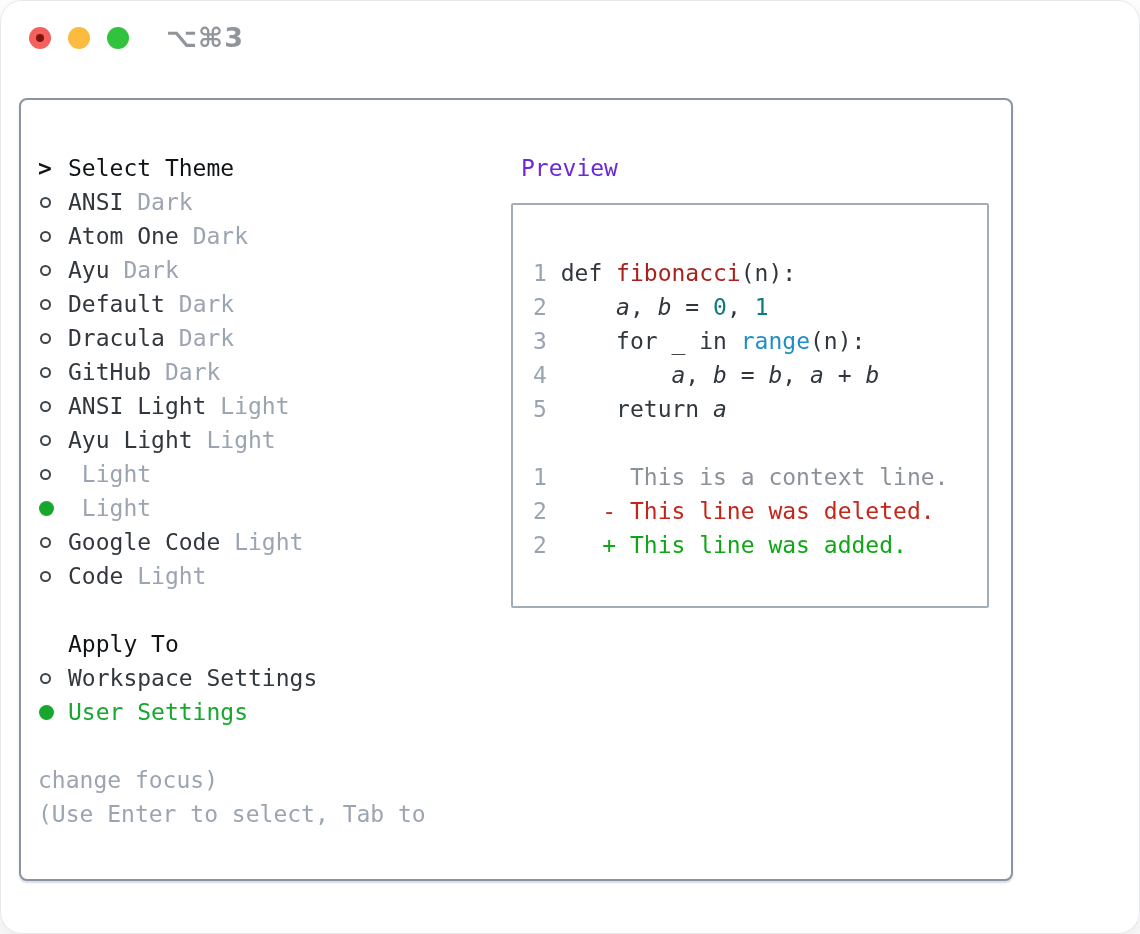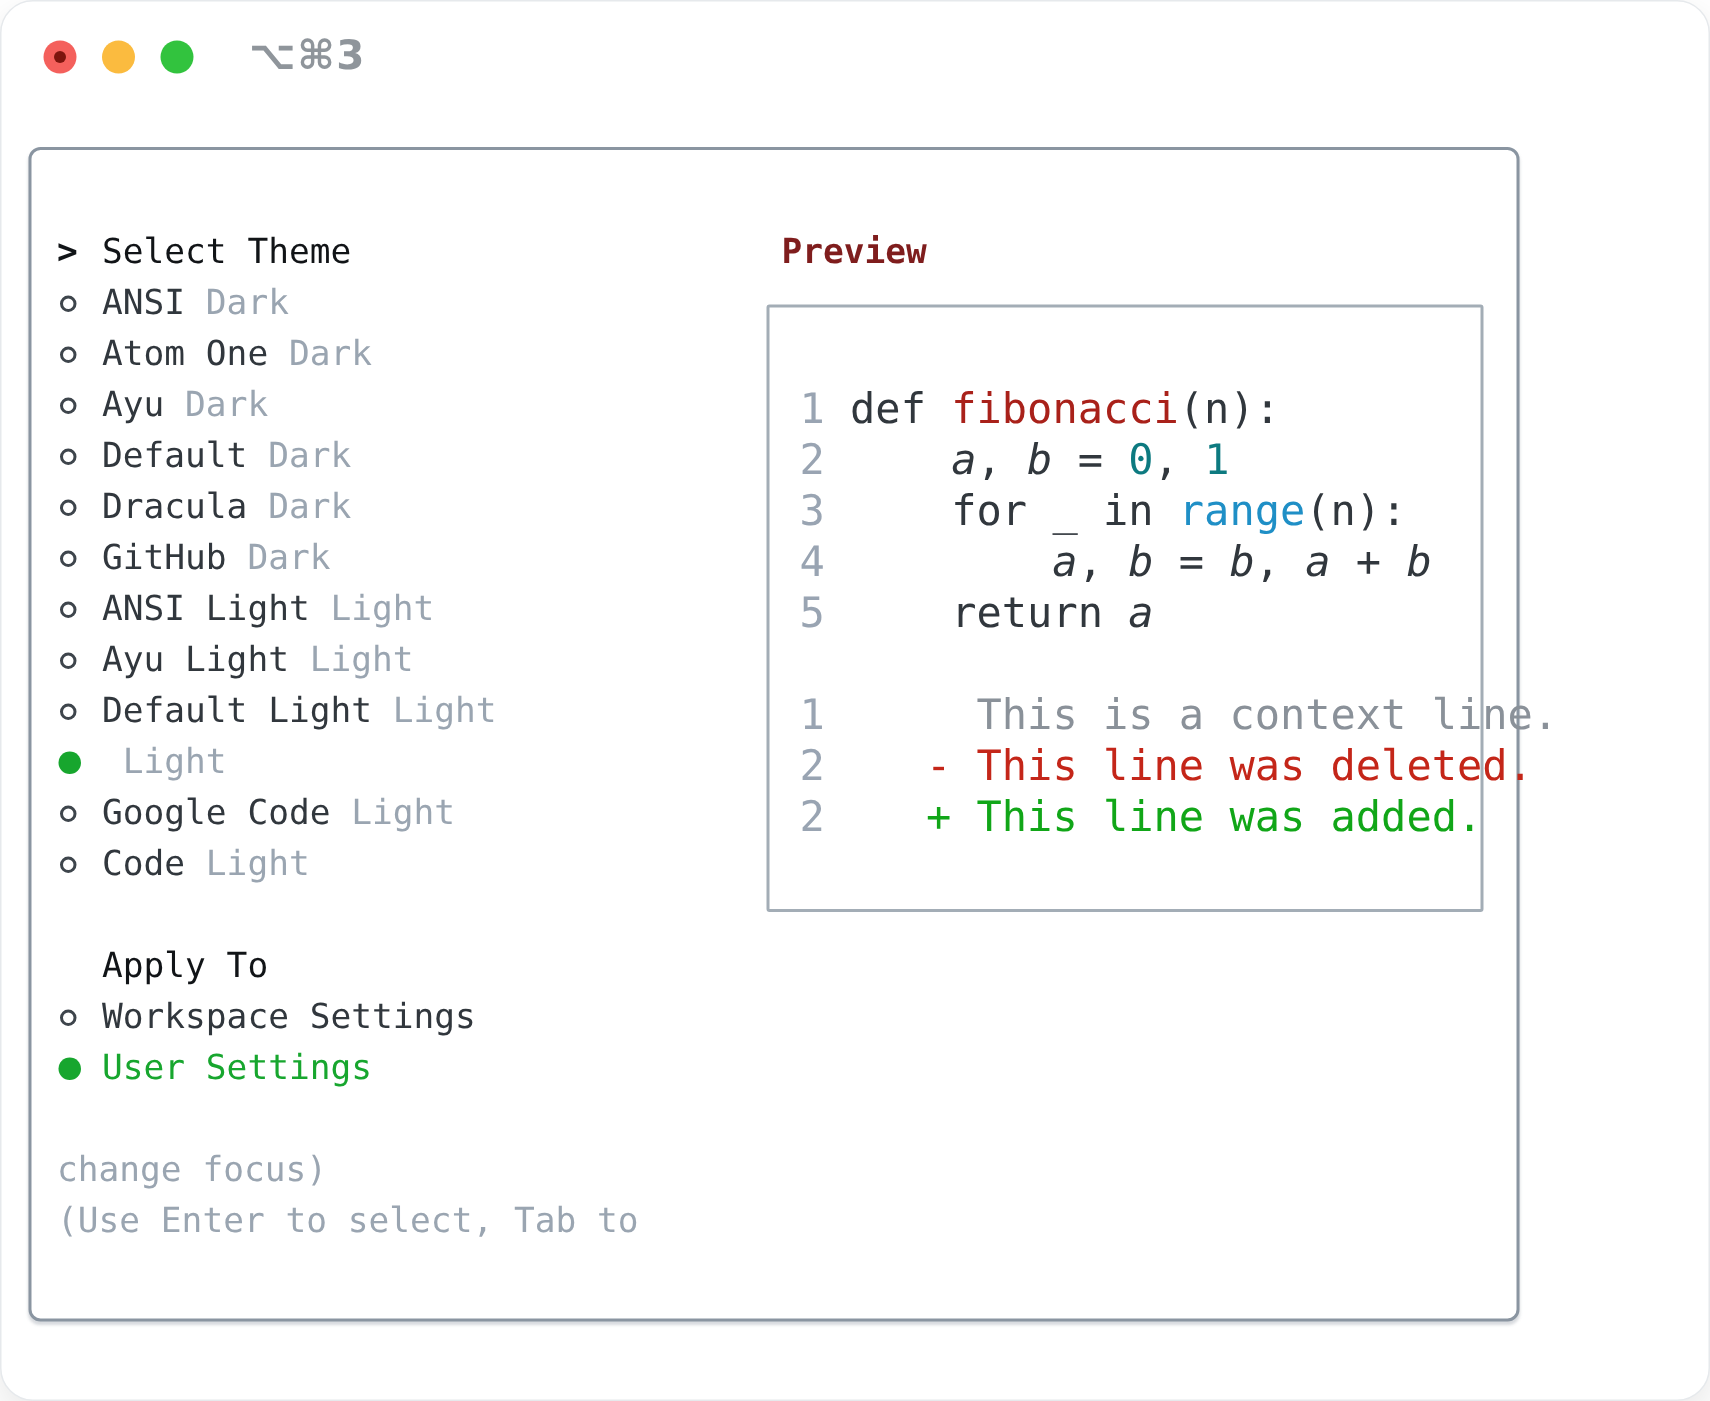--- a/index.html
+++ b/index.html
@@ -35,24 +35,24 @@
   .hdr{font-weight:normal;color:#111417;}
   .muted{color:var(--text-muted);margin-left:0.602em;}
   .theme-name{color:var(--text-dark);}
   .theme-row.selected .theme-name{color:var(--accent-green);}
   .green-label{color:var(--accent-green);}
   .spacer{height:34px;}
   .help{color:var(--text-muted);line-height:34px;white-space:pre;}
   
   .right-col{position:absolute;left:482px;top:51px;width:504px;}
   .preview-hdr{height:34px;display:flex;align-items:center;padding-left:18px;
-    font-size:23px;font-weight:bold;color:#7f1d1d;text-align:center;}
+    font-size:23px;font-weight:normal;color:#6d28d9;text-align:center;}
   .preview-box{position:absolute;left:8px;top:52px;width:478px;height:405px;
     border:2px solid var(--preview-border);border-radius:2px;background:#fff;}
-  .code{position:absolute;left:20px;top:51px;font-size:28px;line-height:34px;white-space:pre;}
+  .code{position:absolute;left:20px;top:51px;font-size:23px;line-height:34px;white-space:pre;}
   .code-line{height:34px;}
   .tok-ln{color:var(--ln-gray);}
   .tok-pl{color:var(--text-dark);}
   .tok-kw{color:var(--text-dark);}
   .tok-fn{color:var(--fn-red);}
   .tok-num{color:var(--num-teal);}
   .tok-bi{color:var(--builtin-blue);}
   .tok-var{color:var(--text-dark);font-style:italic;}
   .tok-ctx{color:var(--ctx-gray);}
   .tok-del{color:var(--del-red);}
@@ -82,21 +82,21 @@
 
       <div id="theme-list">
           <div class="row theme-row"><span class="marker"><span class="ring"></span></span><span class="theme-name">ANSI</span><span class="muted">Dark</span></div>
           <div class="row theme-row"><span class="marker"><span class="ring"></span></span><span class="theme-name">Atom One</span><span class="muted">Dark</span></div>
           <div class="row theme-row"><span class="marker"><span class="ring"></span></span><span class="theme-name">Ayu</span><span class="muted">Dark</span></div>
           <div class="row theme-row"><span class="marker"><span class="ring"></span></span><span class="theme-name">Default</span><span class="muted">Dark</span></div>
           <div class="row theme-row"><span class="marker"><span class="ring"></span></span><span class="theme-name">Dracula</span><span class="muted">Dark</span></div>
           <div class="row theme-row"><span class="marker"><span class="ring"></span></span><span class="theme-name">GitHub</span><span class="muted">Dark</span></div>
           <div class="row theme-row"><span class="marker"><span class="ring"></span></span><span class="theme-name">ANSI Light</span><span class="muted">Light</span></div>
           <div class="row theme-row"><span class="marker"><span class="ring"></span></span><span class="theme-name">Ayu Light</span><span class="muted">Light</span></div>
-          <div class="row theme-row"><span class="marker"><span class="ring"></span></span><span class="theme-name">Default Light</span><span class="muted">Light</span></div>
+          <div class="row theme-row"><span class="marker"><span class="ring"></span></span><span class="muted">Light</span></div>
           <div class="row theme-row selected"><span class="marker"><span class="dotfill"></span></span><span class="muted">Light</span></div>
           <div class="row theme-row"><span class="marker"><span class="ring"></span></span><span class="theme-name">Google Code</span><span class="muted">Light</span></div>
           <div class="row theme-row"><span class="marker"><span class="ring"></span></span><span class="theme-name">Code</span><span class="muted">Light</span></div>
         </div>
 
       <div class="spacer"></div>
 
       <div class="row">
         <span class="marker"></span>
         <span class="hdr">Apply To</span>

